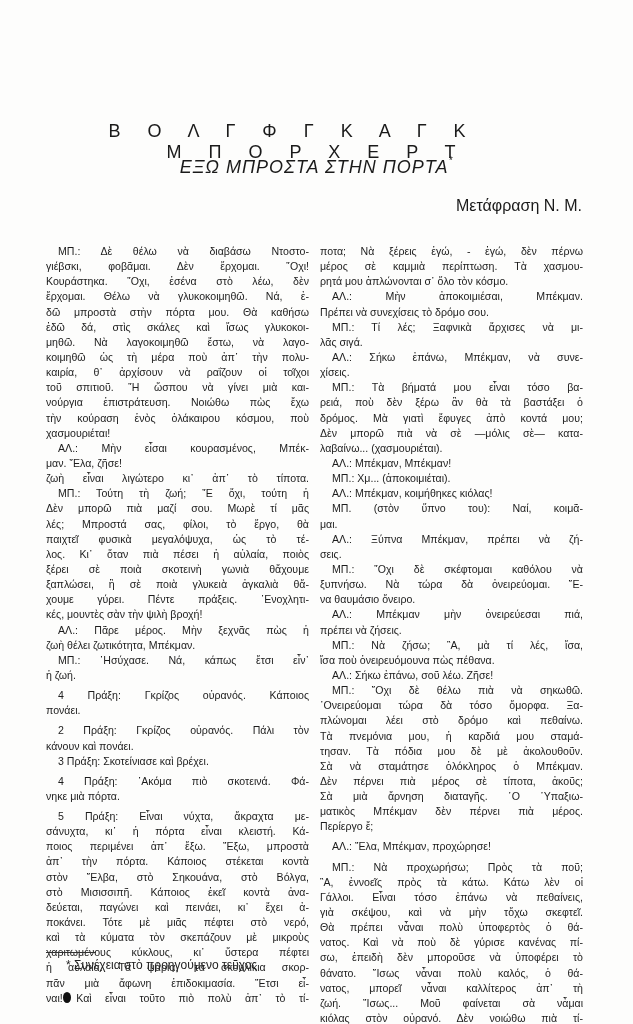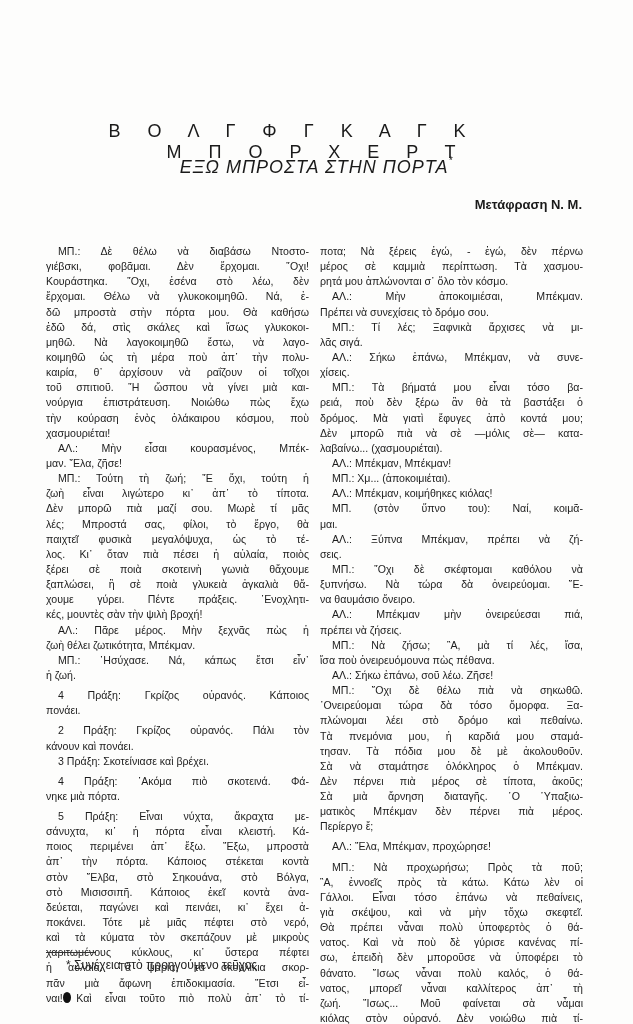--- a/index.html
+++ b/index.html
@@ -14,21 +14,21 @@
   }
   .author span { display:inline-block; }
   .author .gap { width:48px; }
   .title {
     position:absolute; top:157px; left:0; width:633px; text-align:center;
     font-family:"Liberation Sans", sans-serif; font-size:18px; letter-spacing:1px; color:#1a1a1a;font-style:italic;
   }
   .title sup { font-size:10px; vertical-align:top; position:relative; top:-2px; }
   .translator {
     position:absolute; top:197px; right:51px;
-    font-family:"Liberation Sans", sans-serif; font-size:13px; font-weight:bold; color:#1a1a1a;
+    font-family:"Liberation Sans", sans-serif; font-size:16px; font-weight:normal; color:#1a1a1a;
   }
   .col {
     position:absolute; top:244px; width:263px;
     font-family:Liberation Sans, sans-serif; font-size:10.6px; line-height:15.15px;
   }
   .col.left { left:46px; }
   .col.right { left:320px; }
   .line { white-space:nowrap; text-align:justify; text-align-last:justify; height:15.15px; overflow:hidden; }
   .line.last { text-align-last:left; }
   .line.ind { padding-left:12px; }
@@ -60,22 +60,22 @@
     <div class="line">ἐδῶ δά, στὶς σκάλες καὶ ἴσως γλυκοκοι-</div>
     <div class="line">μηθῶ. Νὰ λαγοκοιμηθῶ ἔστω, νὰ λαγο-</div>
     <div class="line">κοιμηθῶ ὡς τὴ μέρα ποὺ ἀπ᾽ τὴν πολυ-</div>
     <div class="line">καιρία, θ᾽ ἀρχίσουν νὰ ραΐζουν οἱ τοῖχοι</div>
     <div class="line">τοῦ σπιτιοῦ. ῞Η ὥσπου νὰ γίνει μιὰ και-</div>
     <div class="line">νούργια ἐπιστράτευση. Νοιώθω πὼς ἔχω</div>
     <div class="line">τὴν κούραση ἑνὸς ὁλάκαιρου κόσμου, ποὺ</div>
     <div class="line last">χασμουριέται!</div>
     <div class="line ind">ΑΛ.: Μὴν εἶσαι κουρασμένος, Μπέκ-</div>
     <div class="line last">μαν. ῎Ελα, ζῆσε!</div>
+    <div class="line">ζωὴ εἶναι λιγώτερο κι᾽ ἀπ᾽ τὸ τίποτα.</div>
     <div class="line ind">ΜΠ.: Τούτη τὴ ζωή; ῎Ε ὄχι, τούτη ἡ</div>
-    <div class="line">ζωὴ εἶναι λιγώτερο κι᾽ ἀπ᾽ τὸ τίποτα.</div>
     <div class="line">Δὲν μπορῶ πιὰ μαζί σου. Μωρὲ τί μᾶς</div>
     <div class="line">λές; Μπροστά σας, φίλοι, τὸ ἔργο, θὰ</div>
     <div class="line">παιχτεῖ φυσικὰ μεγαλόψυχα, ὡς τὸ τέ-</div>
     <div class="line">λος. Κι᾽ ὅταν πιὰ πέσει ἡ αὐλαία, ποιὸς</div>
     <div class="line">ξέρει σὲ ποιὰ σκοτεινὴ γωνιὰ θἄχουμε</div>
     <div class="line">ξαπλώσει, ἢ σὲ ποιὰ γλυκειὰ ἀγκαλιὰ θἄ-</div>
     <div class="line">χουμε γύρει. Πέντε πράξεις. ᾿Ενοχλητι-</div>
     <div class="line last">κές, μουντὲς σὰν τὴν ψιλὴ βροχή!</div>
     <div class="line ind">ΑΛ.: Πᾶρε μέρος. Μὴν ξεχνᾶς πὼς ἡ</div>
     <div class="line last">ζωὴ θέλει ζωτικότητα, Μπέκμαν.</div>

